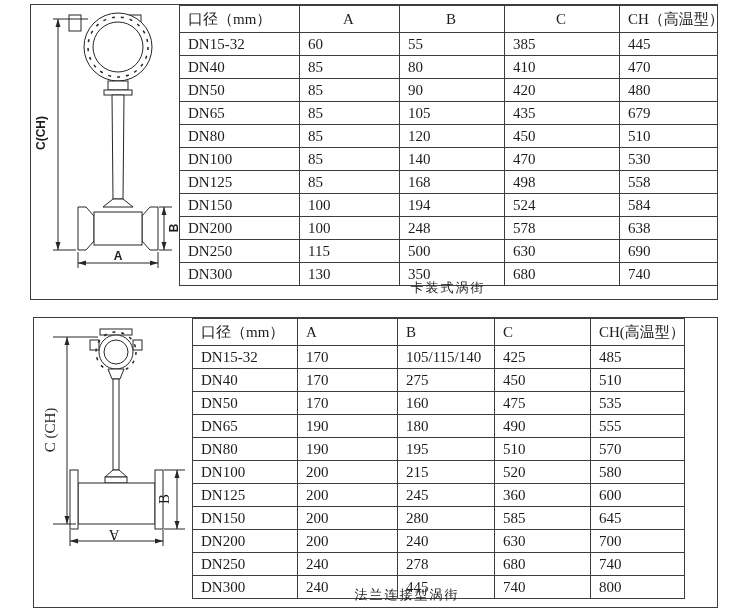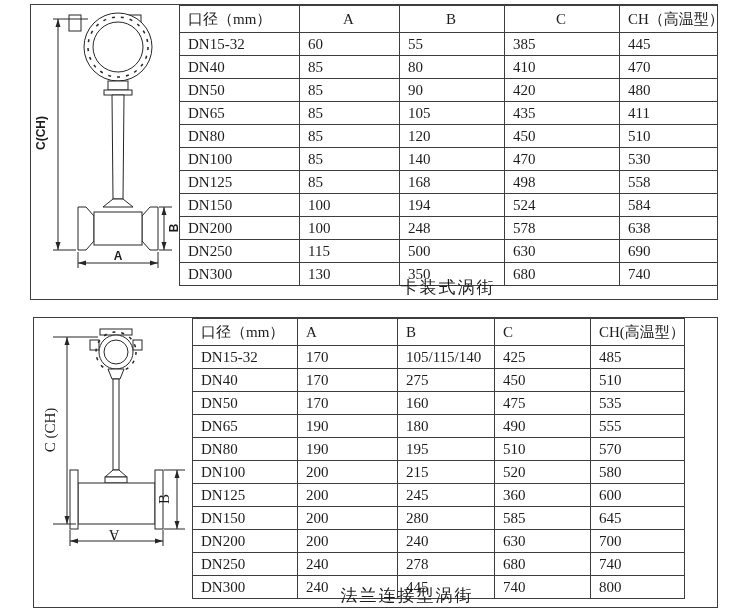--- a/index.html
+++ b/index.html
@@ -19,21 +19,21 @@
     padding:0 2px 0 8px; text-align:left; vertical-align:middle;
     white-space:nowrap; overflow:hidden; color:#1c1c1c;
   }
   thead th { height:26px; }
   tbody td { height:22px; }
   #table-top th:nth-child(2), #table-top th:nth-child(3), #table-top th:nth-child(4) {
     text-align:center; padding-left:0;
   }
   .footer-bar {
     display:flex; align-items:center; justify-content:center;
-    font-size:17px; letter-spacing:2px; color:#1c1c1c; box-sizing:border-box;
+    font-size:13px; letter-spacing:2px; color:#1c1c1c; box-sizing:border-box;
   }
   #footer-top    { margin-left:148px; height:21px; }
   #footer-bottom { margin-left:63px; height:22px; }
   svg { display:block; }
   .ln   { stroke:#262626; stroke-width:1; fill:none; }
   .shape{ stroke:#262626; stroke-width:1; fill:#ffffff; }
   .bolt { stroke:#262626; stroke-width:1.5; fill:none; stroke-dasharray:3 6; }
   .dimS { font-family:"Liberation Sans","DejaVu Sans",sans-serif; font-weight:bold; font-size:12px; fill:#1c1c1c; }
   .dimF { font-family:"Liberation Serif","DejaVu Serif",serif; font-size:15px; fill:#1c1c1c; }
 </style>
@@ -132,21 +132,21 @@
               <td>85</td>
               <td>90</td>
               <td>420</td>
               <td>480</td>
             </tr>
             <tr>
               <td>DN65</td>
               <td>85</td>
               <td>105</td>
               <td>435</td>
-              <td>411</td>
+              <td>679</td>
             </tr>
             <tr>
               <td>DN80</td>
               <td>85</td>
               <td>120</td>
               <td>450</td>
               <td>510</td>
             </tr>
             <tr>
               <td>DN100</td>

